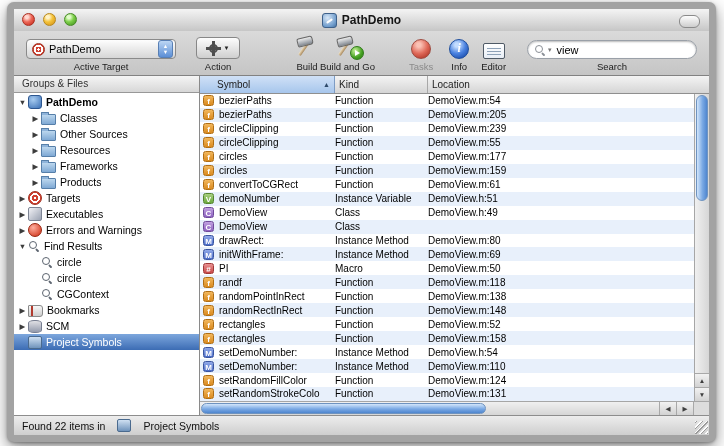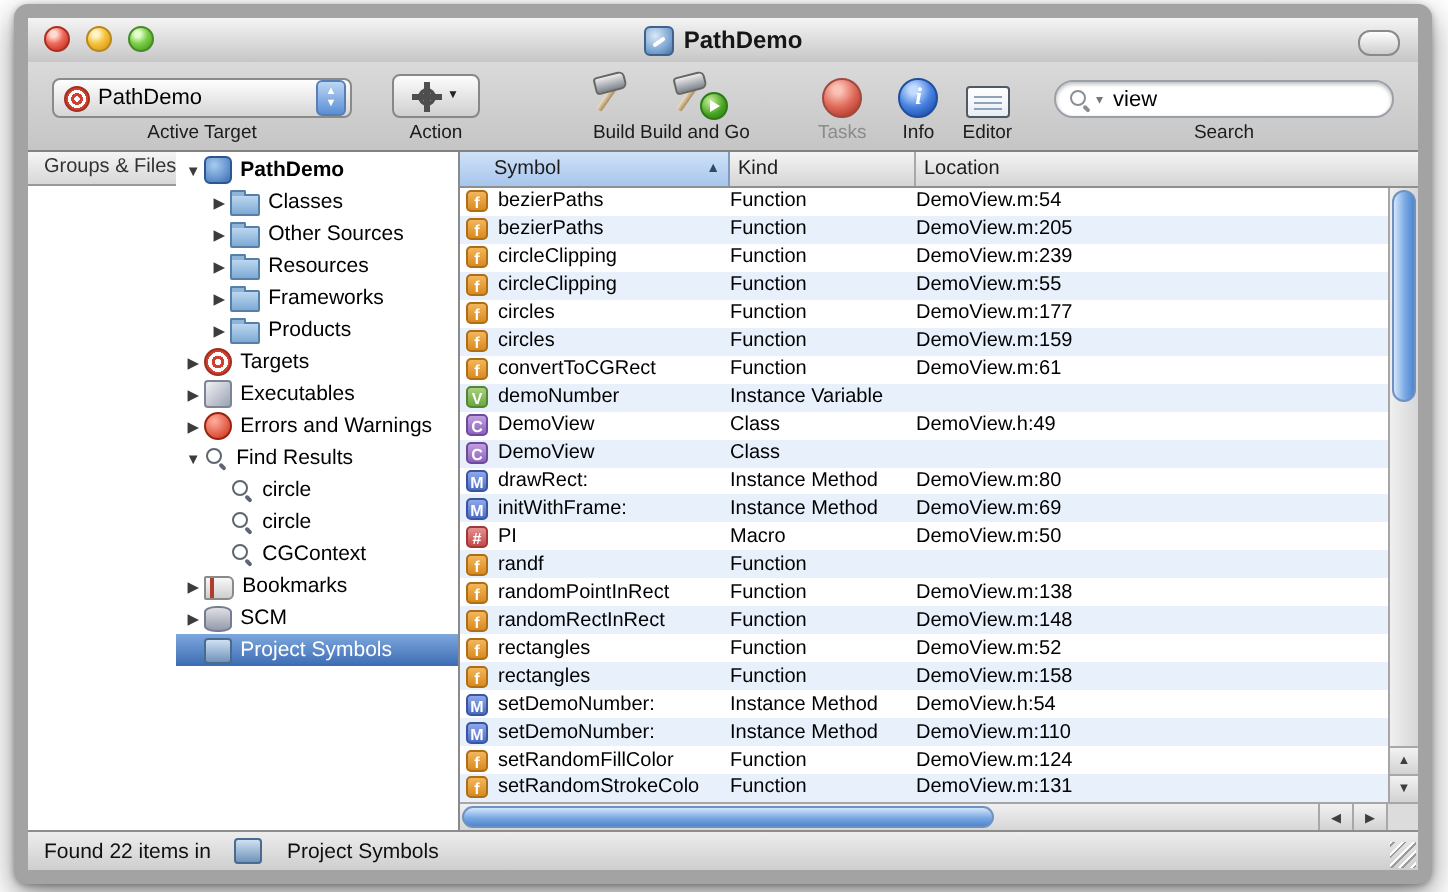--- a/index.html
+++ b/index.html
@@ -65,21 +65,21 @@
 
   .searchfield{width:170px;height:19px;box-sizing:border-box;border:1px solid #9aa0a8;border-radius:10px;background:#fff;
     box-shadow:inset 0 1px 2px rgba(0,0,0,.28);display:flex;align-items:center;padding:0 8px 0 6px;gap:2px;font-size:11px;color:#000}
   .mag{width:12px;height:12px;position:relative;flex:none}
   .mag::before{content:"";position:absolute;left:1px;top:1px;width:6px;height:6px;border:1.5px solid #8a8f96;border-radius:50%}
   .mag::after{content:"";position:absolute;left:8px;top:8px;width:4px;height:1.5px;background:#8a8f96;border-radius:1px;transform:rotate(45deg);transform-origin:left center}
   .chev{font-size:7px;color:#777;flex:none;margin-right:3px}
 
   
   .content{flex:1;display:flex;min-height:0}
-  .sidebar{width:216px;flex:none;border-right:1px solid #8a8a8a;display:flex;background:#fff;box-sizing:border-box}
+  .sidebar{width:186px;flex:none;border-right:1px solid #8a8a8a;display:flex;flex-direction:column;background:#fff;box-sizing:border-box}
   .side-header{height:17px;flex:none;line-height:16px;background:linear-gradient(#f5f5f5,#d7d7d7);border-bottom:1px solid #989898;font-size:10px;color:#333;padding-left:8px;box-sizing:border-box}
   .tree{flex:1;overflow:hidden;padding-top:1px}
   .tree-row{height:16px;display:flex;align-items:center;font-size:10.5px;color:#000;white-space:nowrap;box-sizing:border-box}
   .tree-row.sel{background:linear-gradient(#7da7dd,#3c6cb4);color:#fff}
   .tree-row.bold .tlabel{font-weight:bold}
   .disc{width:11px;flex:none;text-align:center;font-size:7.5px;color:#3c3c3c}
   .tree-row.sel .disc{color:#fff}
   .tico{flex:none;margin-right:4px}
   .tlabel{overflow:hidden;text-overflow:ellipsis}
 
@@ -359,20 +359,21 @@
             <div class="trow">
               <span class="sym sym-f">f</span>
               <span class="cell c-symbol">convertToCGRect</span>
               <span class="cell c-kind">Function</span>
               <span class="cell c-location">DemoView.m:61</span>
             </div>
             <div class="trow alt">
               <span class="sym sym-v">V</span>
               <span class="cell c-symbol">demoNumber</span>
               <span class="cell c-kind">Instance Variable</span>
+              <span class="cell c-location">DemoView.h:51</span>
             </div>
             <div class="trow">
               <span class="sym sym-c">C</span>
               <span class="cell c-symbol">DemoView</span>
               <span class="cell c-kind">Class</span>
               <span class="cell c-location">DemoView.h:49</span>
             </div>
             <div class="trow alt">
               <span class="sym sym-c">C</span>
               <span class="cell c-symbol">DemoView</span>
@@ -393,20 +394,21 @@
             <div class="trow">
               <span class="sym sym-hash">#</span>
               <span class="cell c-symbol">PI</span>
               <span class="cell c-kind">Macro</span>
               <span class="cell c-location">DemoView.m:50</span>
             </div>
             <div class="trow alt">
               <span class="sym sym-f">f</span>
               <span class="cell c-symbol">randf</span>
               <span class="cell c-kind">Function</span>
+              <span class="cell c-location">DemoView.m:118</span>
             </div>
             <div class="trow">
               <span class="sym sym-f">f</span>
               <span class="cell c-symbol">randomPointInRect</span>
               <span class="cell c-kind">Function</span>
               <span class="cell c-location">DemoView.m:138</span>
             </div>
             <div class="trow alt">
               <span class="sym sym-f">f</span>
               <span class="cell c-symbol">randomRectInRect</span>

